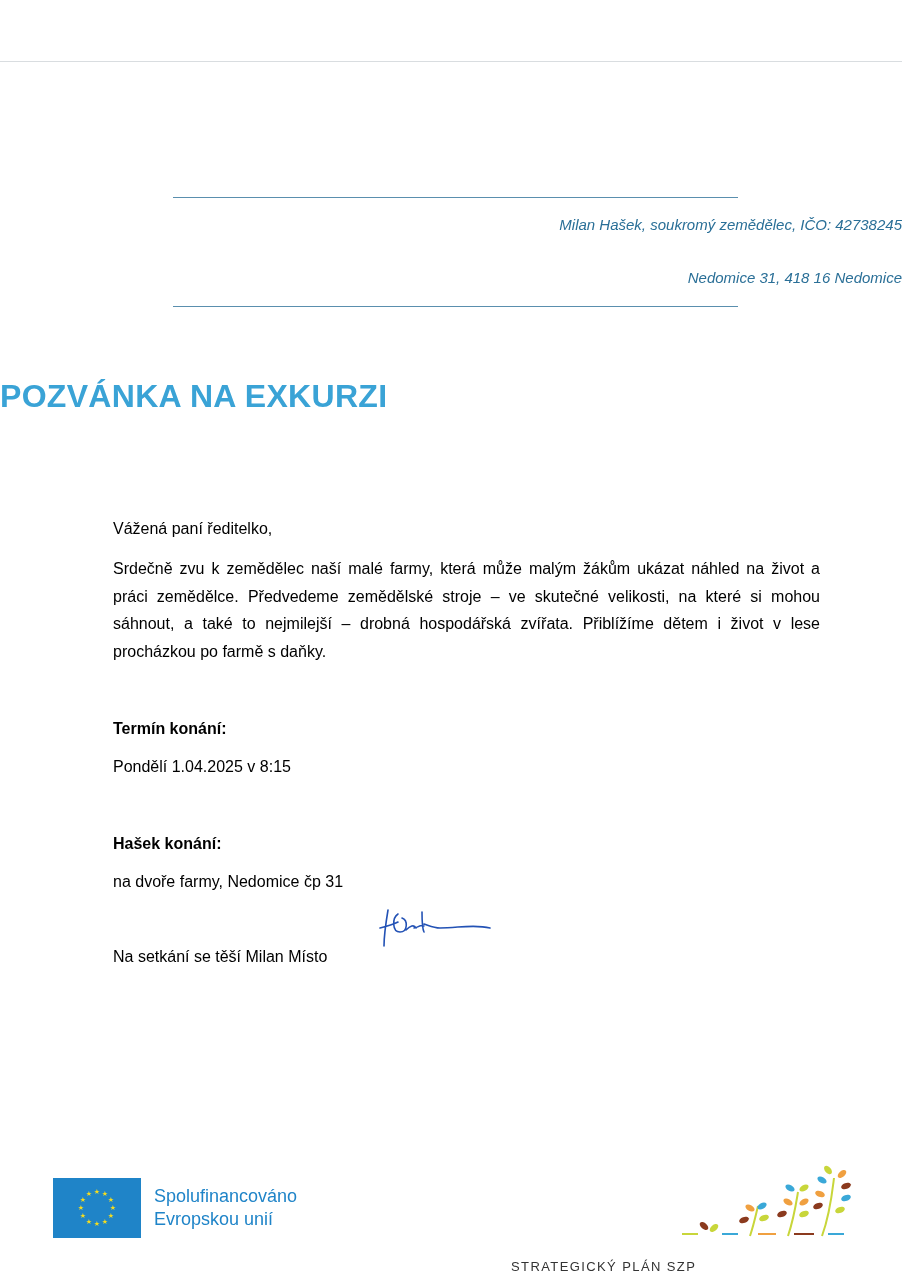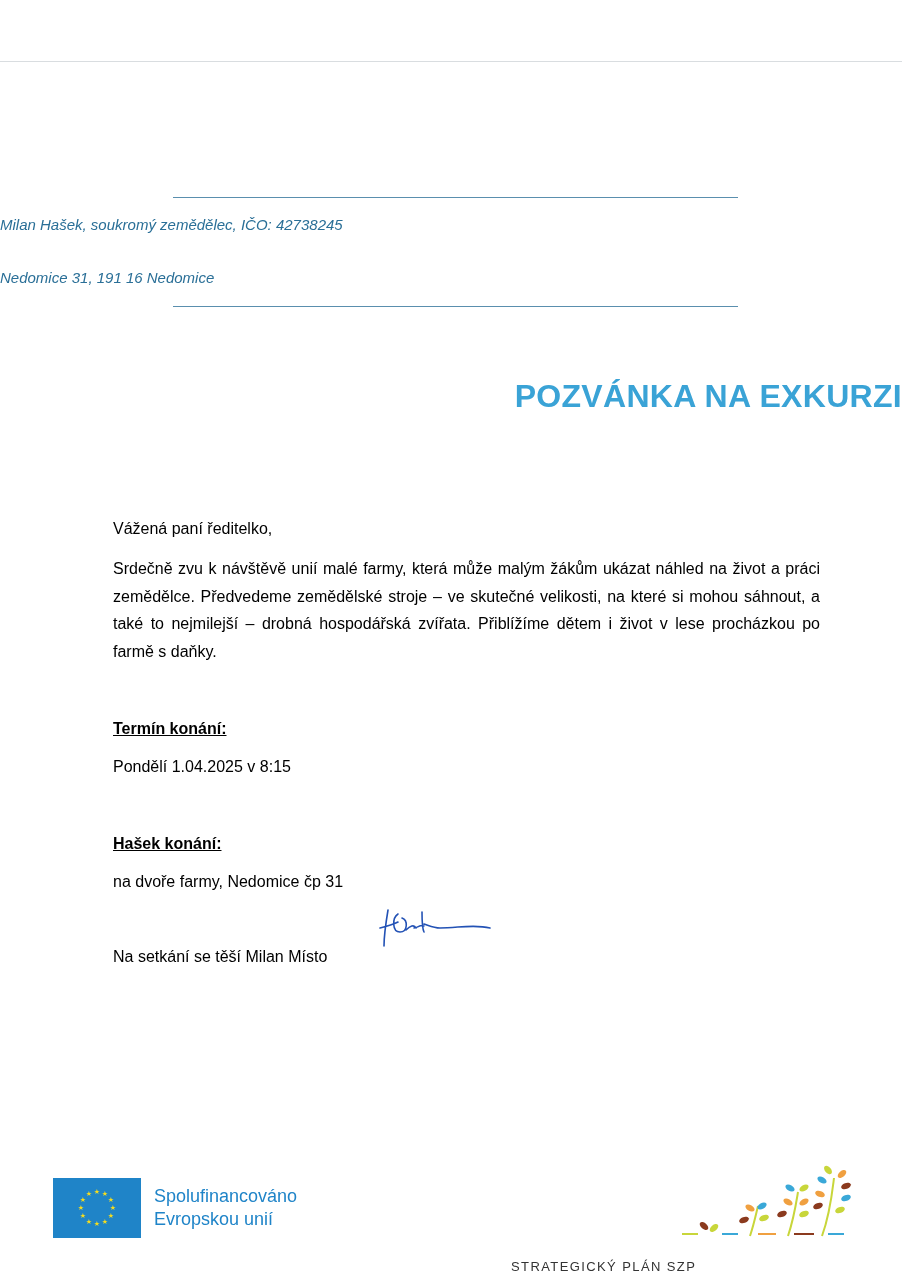--- a/index.html
+++ b/index.html
@@ -2,45 +2,45 @@
 <html><head>
   <meta charset="utf-8">
   <style>
     html, body { margin: 0; padding: 0; }
     body {
       width: 902px; height: 1280px; background: #ffffff; position: relative; overflow: hidden;
       font-family: "Liberation Sans", sans-serif; color: #1a1a1a;
     }
     .scan-edge { position: absolute; left: 0; top: 61px; width: 902px; height: 1px; background: #d9dde0; }
     .rule { position: absolute; left: 173px; width: 565px; height: 1px; background: #5a8fae; }
-    .hdr { position: absolute; left: 0; width: 902px; text-align: left; font-style: italic; color: #2a6f97; font-size: 15px; }
-    .title { position: absolute; left: 0; top: 378px; width: 902px; text-align: right; font-weight: bold; font-size: 32px; color: #3aa3d6; letter-spacing: 0.3px; }
+    .hdr { position: absolute; left: 0; width: 902px; text-align: right; font-style: italic; color: #2a6f97; font-size: 15px; }
+    .title { position: absolute; left: 0; top: 378px; width: 902px; text-align: left; font-weight: bold; font-size: 32px; color: #3aa3d6; letter-spacing: 0.3px; }
     .body-text { position: absolute; left: 113px; width: 707px; font-size: 16px; line-height: 27.5px; color: #000000; }
     .para { text-align: justify; }
-    .bold { font-weight: bold; text-decoration: underline; }
+    .bold { font-weight: bold; }
     .signature { position: absolute; left: 378px; top: 902px; }
     .eu-flag { position: absolute; left: 53px; top: 1178px; width: 88px; height: 60px; background: #1f84c8; }
     .eu-text { position: absolute; left: 154px; top: 1185px; font-weight: normal; color: #1f84c8; font-size: 18px; line-height: 23px; }
     .szp-text { position: absolute; left: 511px; top: 1225px; font-size: 13px; letter-spacing: 1.4px; color: #333; margin-top: 34px; }
     .szp-logo { position: absolute; left: 680px; top: 1164px; }
   </style>
 </head>
 <body>
 
 <div class="scan-edge"></div>
 
 <div class="rule" style="top:197px"></div>
 <div class="hdr" style="top:216px">Milan Hašek, soukromý zemědělec, IČO: 42738245</div>
-<div class="hdr" style="top:269px">Nedomice 31, 191 16 Nedomice</div>
+<div class="hdr" style="top:269px">Nedomice 31, 418 16 Nedomice</div>
 <div class="rule" style="top:306px"></div>
 
 <div class="title">POZVÁNKA NA EXKURZI</div>
 
 <div class="body-text" style="top:515px">Vážená paní ředitelko,</div>
-<div class="body-text para" style="top:555px">Srdečně zvu k návštěvě unií malé farmy, která může malým žákům ukázat náhled na život a práci zemědělce. Předvedeme zemědělské stroje – ve skutečné velikosti, na které si mohou sáhnout, a také to nejmilejší – drobná hospodářská zvířata. Přiblížíme dětem i život v lese procházkou po farmě s daňky.</div>
+<div class="body-text para" style="top:555px">Srdečně zvu k zemědělec naší malé farmy, která může malým žákům ukázat náhled na život a práci zemědělce. Předvedeme zemědělské stroje – ve skutečné velikosti, na které si mohou sáhnout, a také to nejmilejší – drobná hospodářská zvířata. Přiblížíme dětem i život v lese procházkou po farmě s daňky.</div>
 
 <div class="body-text bold" style="top:715px">Termín konání:</div>
 <div class="body-text" style="top:753px">Pondělí 1.04.2025 v 8:15</div>
 
 <div class="body-text bold" style="top:830px">Hašek konání:</div>
 <div class="body-text" style="top:868px">na dvoře farmy, Nedomice čp 31</div>
 
 <div class="body-text" style="top:943px">Na setkání se těší Milan Místo</div>
 
 <svg class="signature" width="120" height="50" viewBox="0 0 120 50">

